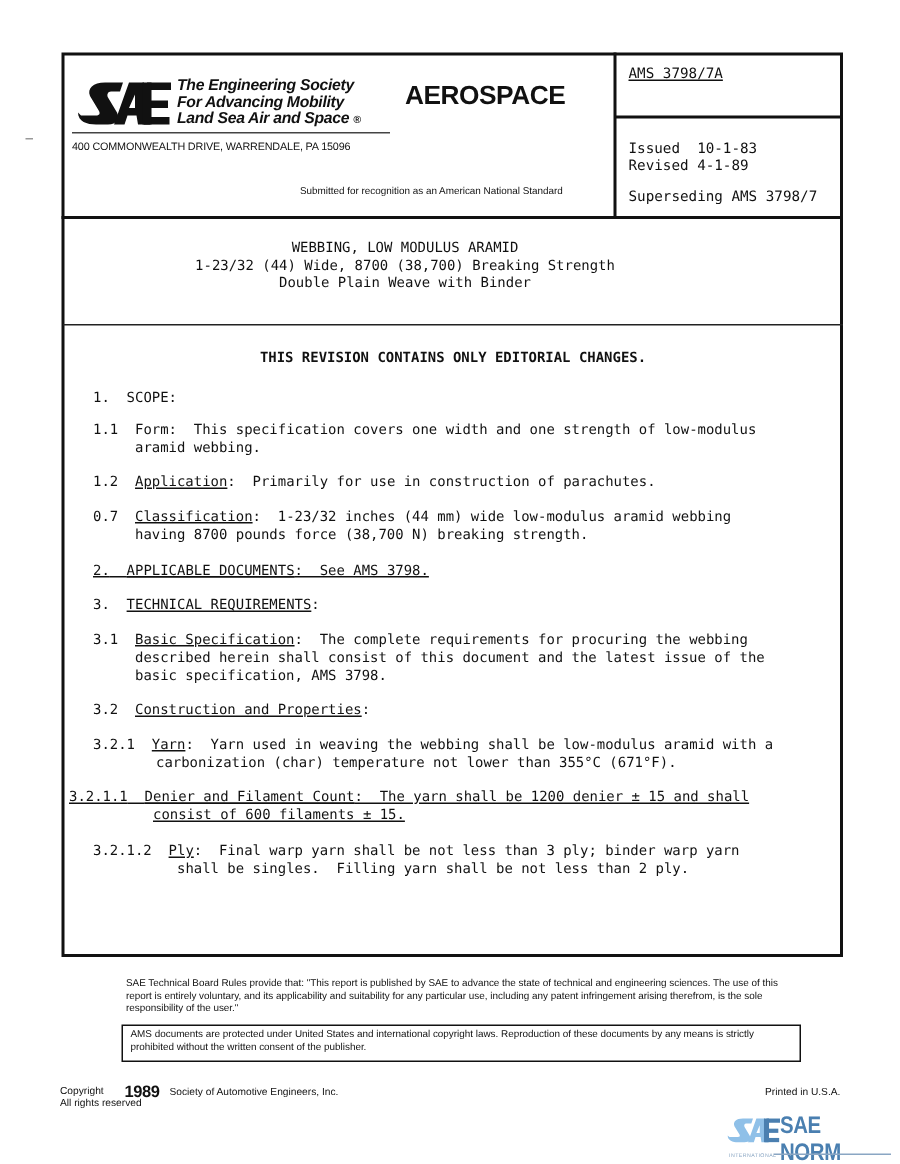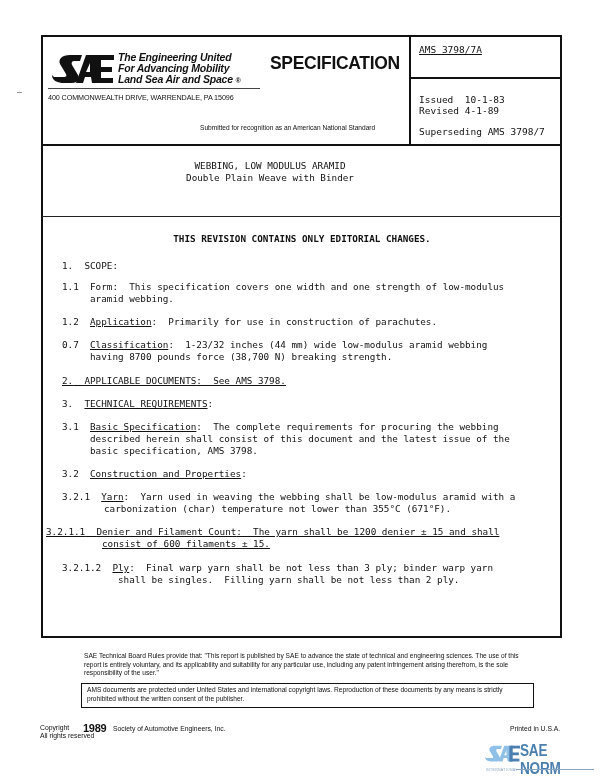--- a/index.html
+++ b/index.html
@@ -63,39 +63,40 @@
     <path d="M2 24 C2 30 8 32 14 32 L22 32 C28 32 30 28 28 24 L22 14 C21 12 22 10 24 10 L30 10 L32 4 L20 4 C12 4 8 8 10 13 L16 23 C17 25 16 26 14 26 L4 26 Z"></path>
     <path d="M26 32 L36 4 L46 4 L50 32 L42 32 L41 26 L35 26 L33 32 Z M36 21 L40 21 L40 12 Z"></path>
     <rect x="48" y="4" width="16" height="5"></rect>
     <rect x="47" y="16" width="15" height="5"></rect>
     <rect x="46" y="27" width="17" height="5"></rect>
     <rect x="45" y="4" width="6" height="28"></rect>
   </g>
 </svg>
 
 <div id="tagline" class="abs sans">
-  <div>The Engineering United</div>
+  <div>The Engineering Society</div>
   <div>For Advancing Mobility</div>
   <div><span>Land Sea Air and Space</span> <span style="font-size:7px;">®</span></div>
 </div>
 
 <div id="address" class="abs sans">400 COMMONWEALTH DRIVE, WARRENDALE, PA 15096</div>
 
 <div id="ams-title" class="abs sans">
-  <div>SPECIFICATION</div>
+  <div>AEROSPACE</div>
 </div>
 
 <div id="submitted" class="abs sans">Submitted for recognition as an American National Standard</div>
 
 <div id="doc-number" class="abs mono">AMS 3798/7A</div>
 <div id="issued" class="abs mono"><div>Issued  10-1-83</div><div>Revised 4-1-89</div></div>
 <div id="superseding" class="abs mono">Superseding AMS 3798/7</div>
 
 <div id="title-block" class="abs mono">
   <div>WEBBING, LOW MODULUS ARAMID</div>
+  <div>1-23/32 (44) Wide, 8700 (38,700) Breaking Strength</div>
   <div>Double Plain Weave with Binder</div>
 </div>
 
 <div id="revision-note" class="abs mono">THIS REVISION CONTAINS ONLY EDITORIAL CHANGES.</div>
 
 <div class="para mono" style="left:62px;top:260px;"><span>1.</span>  <span>SCOPE:</span></div>
 
 <div class="para mono" style="left:62px;top:281px;"><span>1.1</span>  <span>Form</span><span>:  This specification covers one width and one strength of low-modulus</span>
 <span style="padding-left:28px">aramid webbing.</span></div>
 

